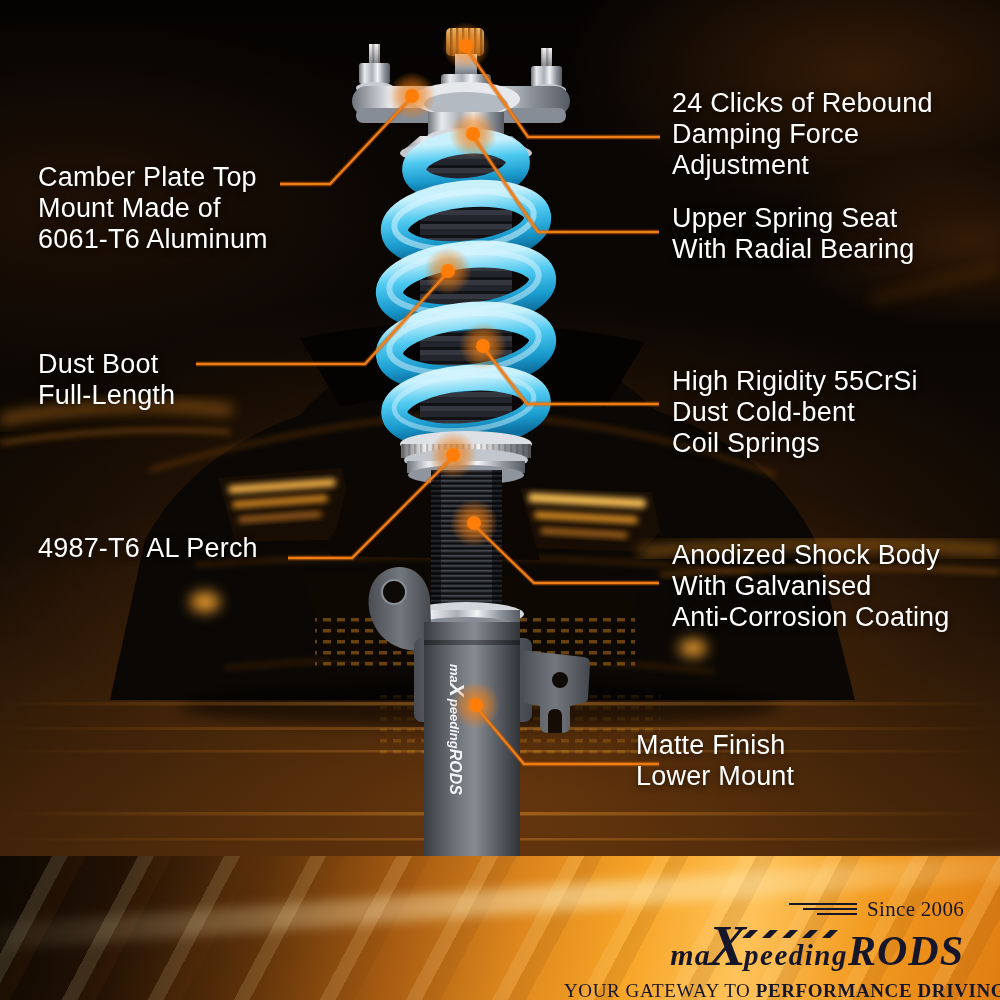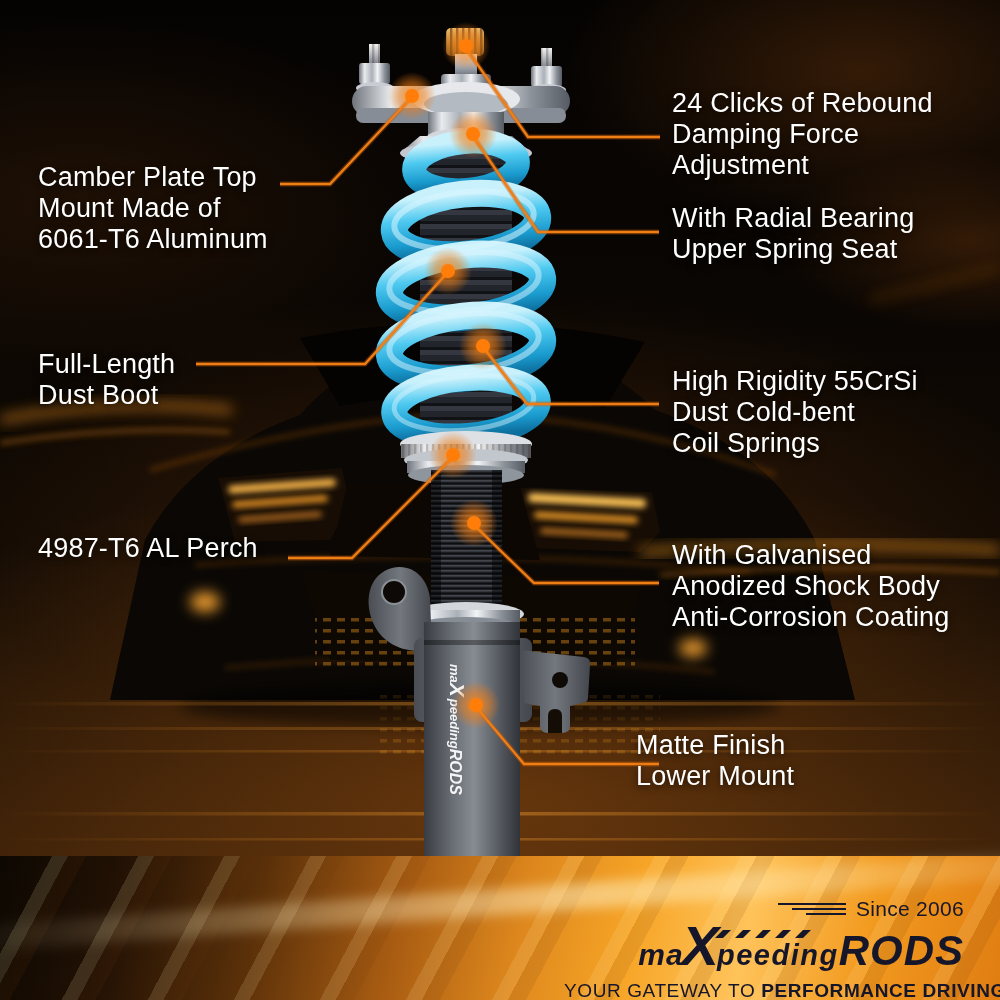--- a/index.html
+++ b/index.html
@@ -16,20 +16,21 @@
   }
   svg{display:block}
   
   .lbl{position:absolute;color:#fff;font-weight:400;font-size:27px;line-height:31px;
        letter-spacing:.2px;text-shadow:0 2px 7px rgba(0,0,0,.7);white-space:nowrap;}
   
   .footer-band{position:absolute;left:0;top:856px;width:1000px;height:144px;
     background:
       repeating-linear-gradient(118deg, rgba(255,236,180,0) 0 46px, rgba(255,232,170,.14) 46px 60px, rgba(110,55,10,.12) 60px 76px),
       linear-gradient(102deg,#0d0802 0%,#221104 12%,#5a3009 26%,#a85c12 40%,#dd871d 52%,#f7a527 63%,#ffc35a 74%,#f29a1f 86%,#e07d12 100%);
+    font-family: Liberation Serif, serif;
   }
   .band-flare{position:absolute;left:-60px;top:30px;width:1200px;height:26px;
     background:linear-gradient(90deg,rgba(255,240,200,0),rgba(255,238,190,.55) 55%,rgba(255,240,200,0));
     transform:rotate(-4deg);filter:blur(6px);}
   .footer-logo{position:absolute;right:36px;top:42px;width:400px;text-align:right;color:#16162a;}
   .since-row{display:flex;justify-content:flex-end;align-items:center;gap:8px;height:22px;}
   .since-text{font-size:21px;font-weight:500;letter-spacing:.3px;}
   .brand-row{display:flex;justify-content:flex-end;align-items:baseline;height:46px;line-height:1;
              font-style:italic;font-weight:700;margin-top:-2px;}
   .b-ma{font-size:30px;letter-spacing:1px;}
@@ -312,38 +313,38 @@
     <div>24 Clicks of Rebound</div>
     <div>Damping Force</div>
     <div>Adjustment</div>
   </div>
   <div class="lbl" style="left:38px;top:162px">
     <div>Camber Plate Top</div>
     <div>Mount Made of</div>
     <div>6061-T6 Aluminum</div>
   </div>
   <div class="lbl" style="left:672px;top:203px">
+    <div>Upper Spring Seat</div>
     <div>With Radial Bearing</div>
-    <div>Upper Spring Seat</div>
   </div>
   <div class="lbl" style="left:38px;top:349px">
+    <div>Dust Boot</div>
     <div>Full-Length</div>
-    <div>Dust Boot</div>
   </div>
   <div class="lbl" style="left:672px;top:366px">
     <div>High Rigidity 55CrSi</div>
     <div>Dust Cold-bent</div>
     <div>Coil Springs</div>
   </div>
   <div class="lbl" style="left:38px;top:533px">
     <div>4987-T6 AL Perch</div>
   </div>
   <div class="lbl" style="left:672px;top:540px">
+    <div>Anodized Shock Body</div>
     <div>With Galvanised</div>
-    <div>Anodized Shock Body</div>
     <div>Anti-Corrosion Coating</div>
   </div>
   <div class="lbl" style="left:636px;top:730px">
     <div>Matte Finish</div>
     <div>Lower Mount</div>
   </div>
 
   <div class="footer-band">
     <div class="band-flare"></div>
     <div class="footer-logo">

